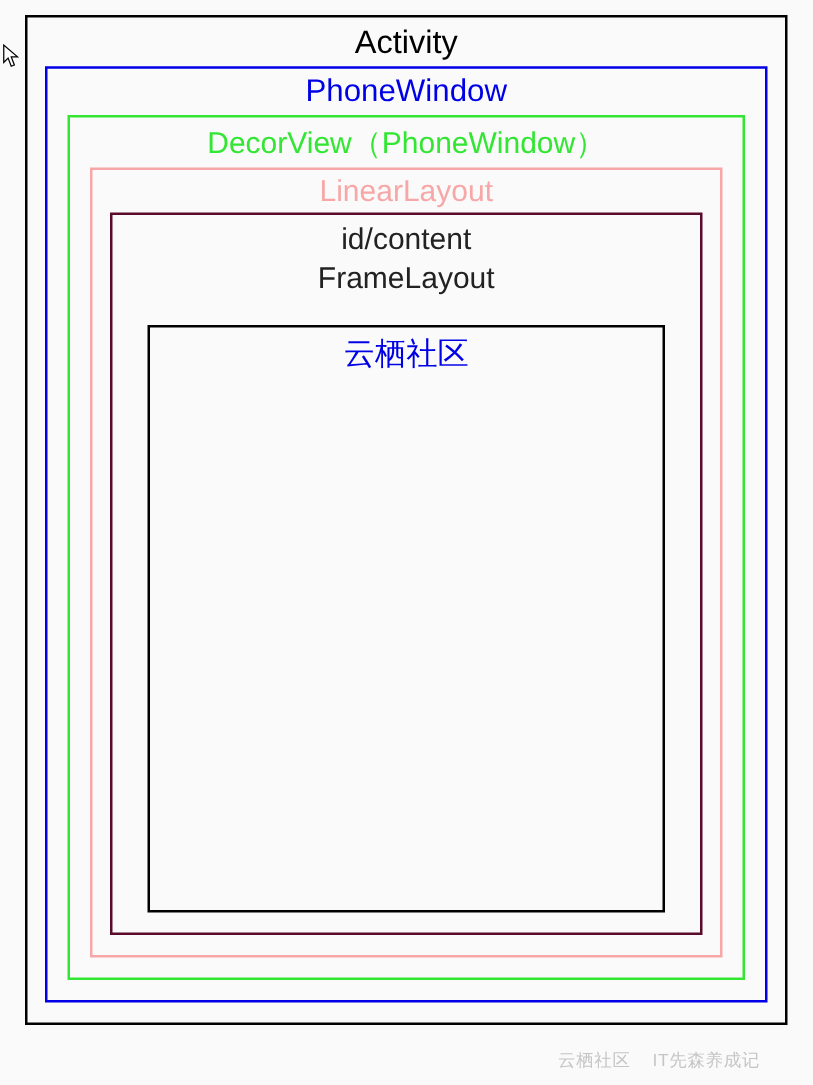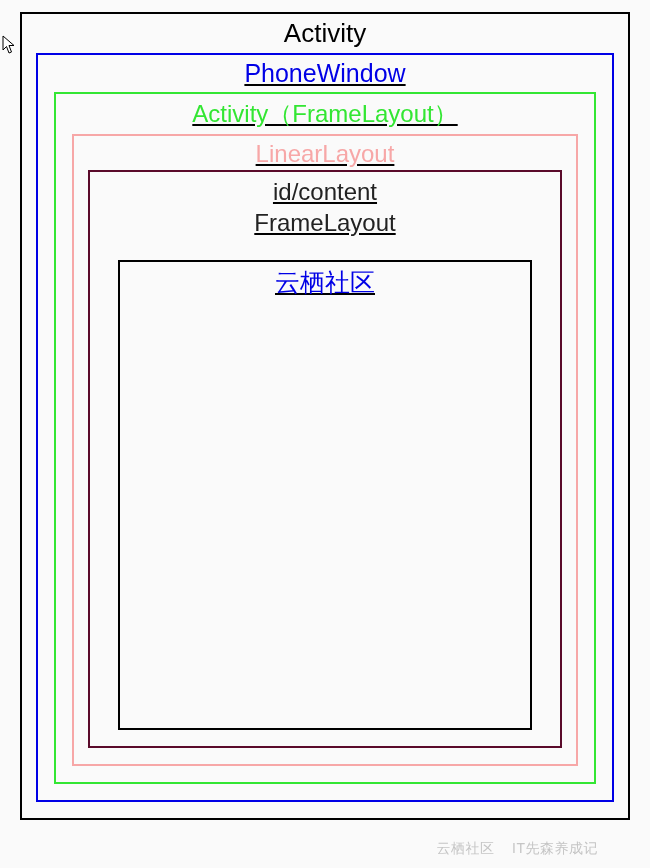--- a/index.html
+++ b/index.html
@@ -46,21 +46,20 @@
       border-width: 2px;
       width: 610px;
       margin: 12px auto 0 auto;
       padding: 4px 14px 16px 14px;
     }
     .activity > .label { color: #000; font-size: 26px; margin-bottom: 4px; }
     .phonewindow {
       border-color: #0000e6;
       width: 100%;
       padding: 4px 16px 16px 16px;
-      text-decoration: underline;
     }
     .phonewindow > .label { color: #0000e6; font-size: 25px; margin-bottom: 4px; }
     .decorview {
       border-color: #33e633;
       width: 100%;
       padding: 4px 16px 16px 16px;
     }
     .decorview > .label { color: #33e633; font-size: 24px; margin-bottom: 4px; }
     .linearlayout {
       border-color: #f7a7a7;
@@ -79,40 +78,40 @@
       width: 100%;
       height: 470px;
       padding: 4px 0 0 0;
       display: block;
       text-align: center;
     }
     .ownlayout > .label { color: #0000e6; font-size: 25px; }
     .watermark {
       position: absolute;
       bottom: 10px;
-      right: 52px;
+      right: 42px;
       font-size: 14px;
       color: #b8b8b8;
       opacity: 0.8;
       letter-spacing: 0.5px;
     }
   </style>
 </head>
 <body>
 
 <svg class="cursor-icon" viewBox="0 0 14 20">
   <path d="M1,1 L1,15 L4.5,11.5 L7,18 L9.5,17 L7,10.5 L12,10.5 Z" fill="#fff" stroke="#000" stroke-width="1"></path>
 </svg>
 
 <div class="box activity">
   <div class="label">Activity</div>
   <div class="box phonewindow">
     <div class="label">PhoneWindow</div>
     <div class="box decorview">
-      <div class="label">Activity（FrameLayout）</div>
+      <div class="label">DecorView（PhoneWindow）</div>
       <div class="box linearlayout">
         <div class="label">LinearLayout</div>
         <div class="box content">
           <div class="label-multi">
             <span>id/content</span><br>
             <span>FrameLayout</span>
           </div>
           <div class="box ownlayout">
             <div class="label">云栖社区</div>
           </div>

